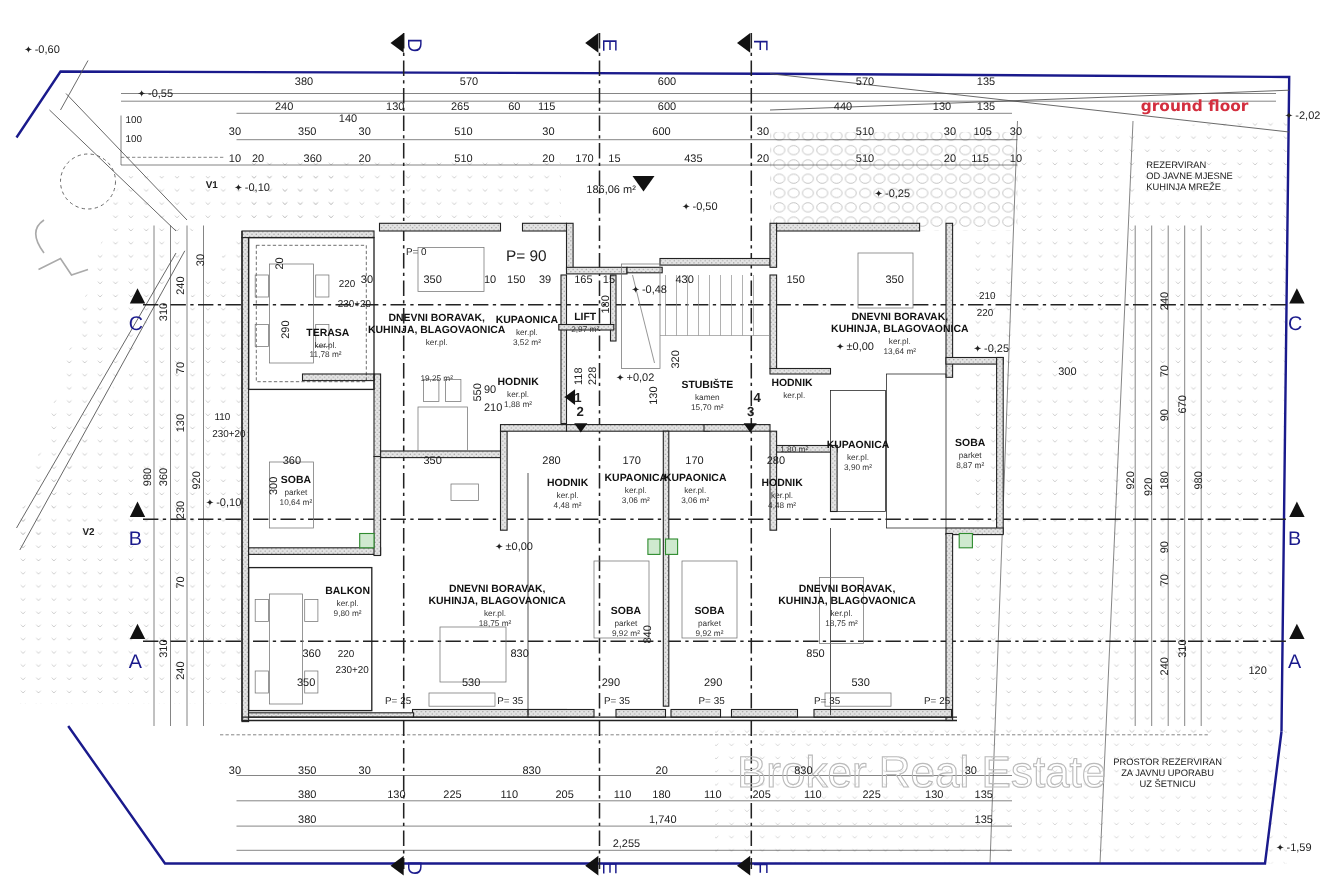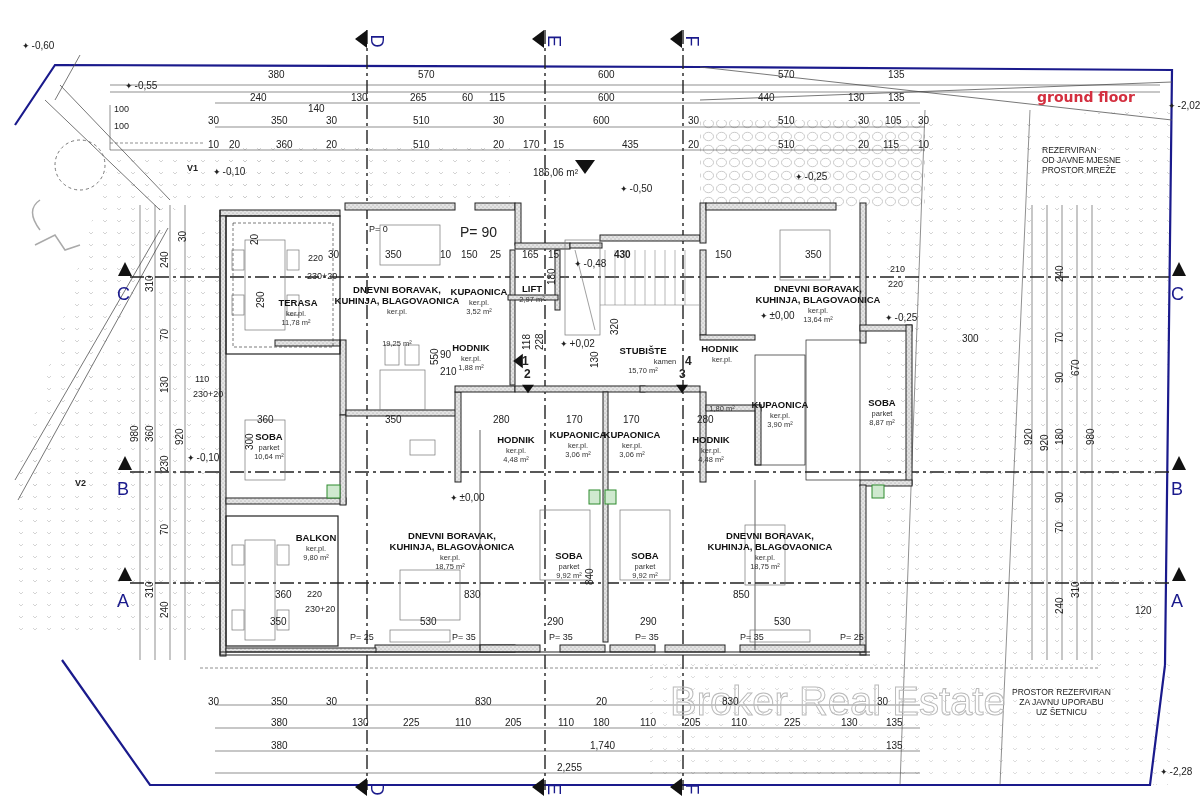--- a/index.html
+++ b/index.html
@@ -252,26 +252,26 @@
   <div class="lv" style="left:213px;top:166px;">-0,10</div>
   <div class="lv" style="left:620px;top:183px;">-0,50</div>
   <div class="lv" style="left:795px;top:171px;">-0,25</div>
   <div class="lv" style="left:885px;top:312px;">-0,25</div>
   <div class="lv" style="left:187px;top:452px;">-0,10</div>
   <div class="lv" style="left:560px;top:338px;">+0,02</div>
   <div class="lv" style="left:574px;top:258px;">-0,48</div>
   <div class="lv" style="left:760px;top:310px;">±0,00</div>
   <div class="lv" style="left:450px;top:492px;">±0,00</div>
   <div class="lv" style="left:1168px;top:100px;">-2,02</div>
-  <div class="lv" style="left:1160px;top:766px;">-2,28</div>
+  <div class="lv" style="left:1160px;top:766px;">-1,59</div>
 
   <div style="position:absolute;left:1042px;top:146px;font-family:'Liberation Sans',sans-serif;font-size:8.5px;color:#222;line-height:1.15;">
     <div>REZERVIRAN</div>
     <div>OD JAVNE MJESNE</div>
-    <div>PROSTOR MREŽE</div>
+    <div>KUHINJA MREŽE</div>
   </div>
   <div style="position:absolute;left:1012px;top:688px;font-family:'Liberation Sans',sans-serif;font-size:8.5px;color:#222;line-height:1.15;text-align:center;">
     <div>PROSTOR REZERVIRAN</div>
     <div>ZA JAVNU UPORABU</div>
     <div>UZ ŠETNICU</div>
   </div>
 
   <div>
     <div class="rm" style="left:298px;top:298px;">TERASA</div>
     <div class="rs" style="left:296px;top:310px;">ker.pl.</div>
@@ -292,21 +292,21 @@
     <div class="rm" style="left:532px;top:284px;">LIFT</div>
     <div class="rs" style="left:532px;top:296px;">2,97 m²</div>
   </div>
   <div>
     <div class="rm" style="left:471px;top:343px;">HODNIK</div>
     <div class="rs" style="left:471px;top:355px;">ker.pl.</div>
     <div class="rs" style="left:471px;top:364px;">1,88 m²</div>
   </div>
   <div>
     <div class="rm" style="left:643px;top:346px;">STUBIŠTE</div>
-    <div class="rs" style="left:665px;top:358px;">kamen</div>
+    <div class="rs" style="left:643px;top:358px;">kamen</div>
     <div class="rs" style="left:643px;top:367px;">15,70 m²</div>
   </div>
   <div>
     <div class="rm" style="left:818px;top:284px;">DNEVNI BORAVAK,</div>
     <div class="rm" style="left:818px;top:295px;">KUHINJA, BLAGOVAONICA</div>
     <div class="rs" style="left:818px;top:307px;">ker.pl.</div>
     <div class="rs" style="left:818px;top:316px;">13,64 m²</div>
   </div>
   <div>
     <div class="rm" style="left:720px;top:344px;">HODNIK</div>
@@ -510,27 +510,27 @@
     <div class="t" style="left:352px;top:225px;font-size:9px;margin-left:17px;">P= 0</div>
     <div class="t" style="left:328px;top:250px;">30</div>
     <div class="t" style="left:385px;top:250px;">350</div>
     <div class="t" style="left:440px;top:250px;">10</div>
     <div class="t rot" style="left: 430px; top: 365px; transform: rotate(-90deg);">550</div>
     <div class="t" style="left:440px;top:350px;">90</div>
     <div class="t" style="left:440px;top:367px;">210</div>
     <div class="t" style="left:385px;top:415px;">350</div>
     <div class="t" style="left:460px;top:225px;font-size:14px;">P= 90</div>
     <div class="t" style="left:461px;top:250px;">150</div>
-    <div class="t" style="left:490px;top:250px;">25</div>
+    <div class="t" style="left:490px;top:250px;">39</div>
     <div class="t" style="left:522px;top:250px;">165</div>
     <div class="t" style="left:548px;top:250px;">15</div>
     <div class="t rot" style="left: 547px; top: 285px; transform: rotate(-90deg);">180</div>
     <div class="t rot" style="left: 522px; top: 350px; transform: rotate(-90deg);">118</div>
     <div class="t rot" style="left: 535px; top: 350px; transform: rotate(-90deg);">228</div>
-    <div class="t" style="left:614px;top:250px;font-weight:bold;">430</div>
+    <div class="t" style="left:614px;top:250px;">430</div>
     <div class="t rot" style="left: 610px; top: 335px; transform: rotate(-90deg);">320</div>
     <div class="t rot" style="left: 590px; top: 368px; transform: rotate(-90deg);">130</div>
     <div class="t" style="left:715px;top:250px;">150</div>
     <div class="t" style="left:805px;top:250px;">350</div>
     <div class="t" style="left:890px;top:265px;font-size:9px;">210</div>
     <div class="t" style="left:888px;top:280px;font-size:9px;">220</div>
     <div class="t" style="left:493px;top:415px;">280</div>
     <div class="t" style="left:566px;top:415px;">170</div>
     <div class="t" style="left:623px;top:415px;">170</div>
     <div class="t" style="left:697px;top:415px;">280</div>

